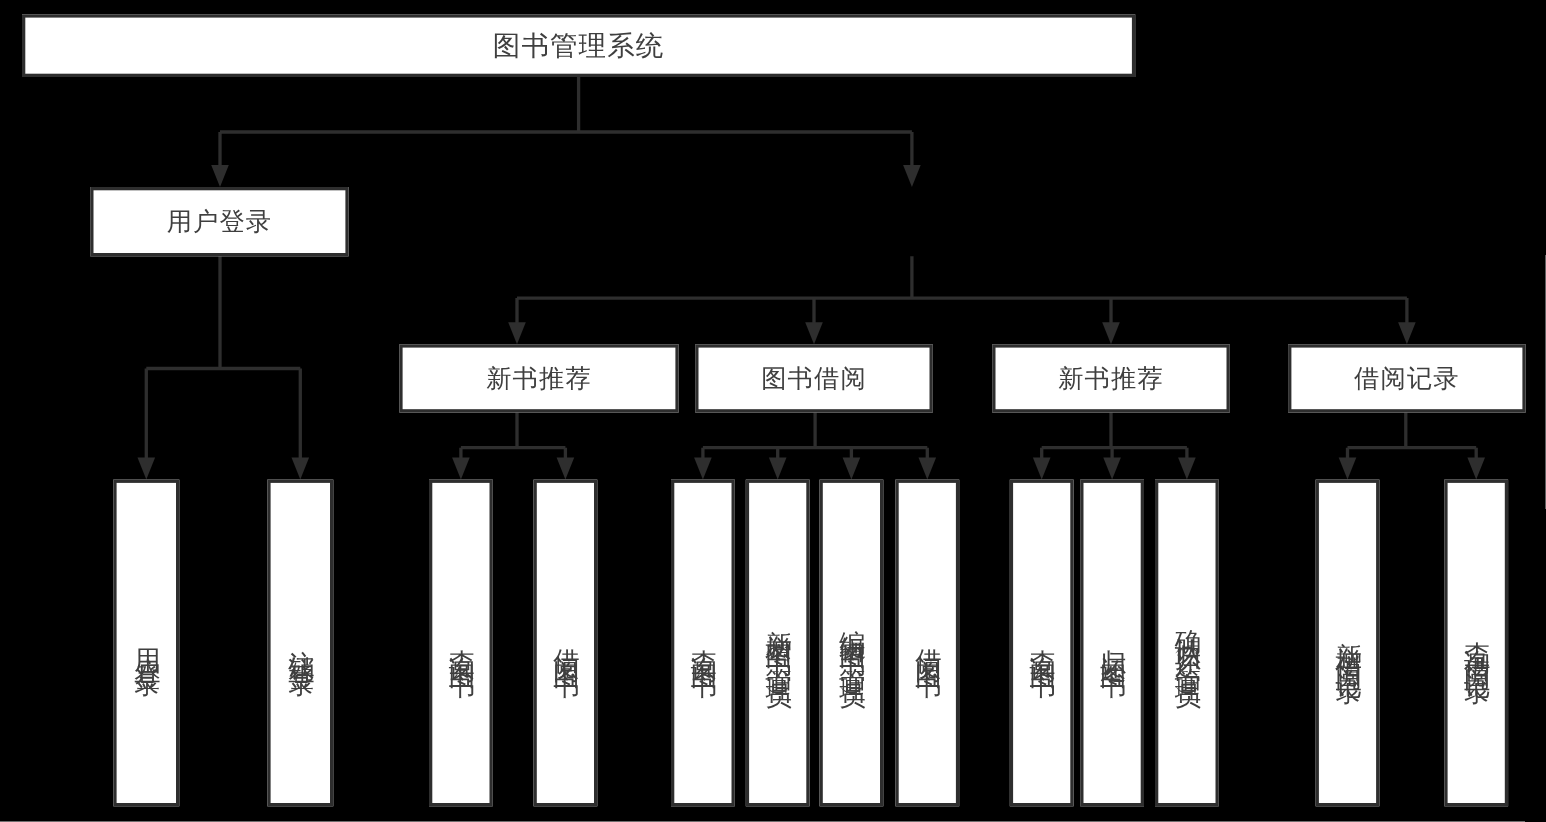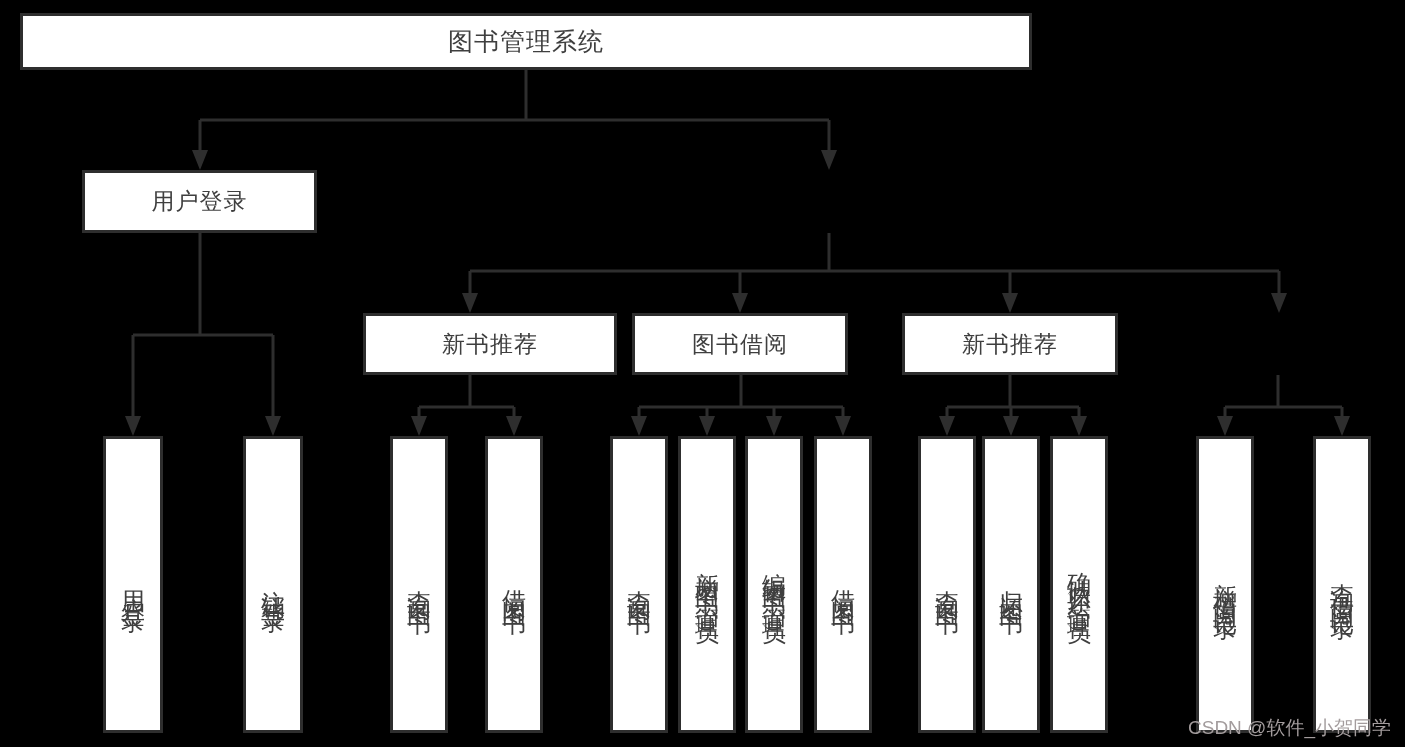--- a/index.html
+++ b/index.html
@@ -120,30 +120,30 @@
     </g>
   </svg>
 
   <div class="node root" style="left:20px; top:13px; width:1012px; height:57px;">图书管理系统</div>
 
   <div class="node hbox" style="left:82px; top:170px; width:235px; height:63px;">用户登录</div>
 
   <div class="node hbox" style="left:363px; top:313px; width:254px; height:62px;">新书推荐</div>
   <div class="node hbox" style="left:632px; top:313px; width:216px; height:62px;">图书借阅</div>
   <div class="node hbox" style="left:902px; top:313px; width:216px; height:62px;">新书推荐</div>
+  <div class="node hbox" style="left:1171px; top:313px; width:216px; height:62px;">借阅记录</div>
 
   <div class="node vbox" style="left:103px;  width:60px;">用户登录</div>
   <div class="node vbox" style="left:243px;  width:60px;">注销登录</div>
   <div class="node vbox" style="left:390px;">查询图书</div>
   <div class="node vbox" style="left:485px;">借阅图书</div>
   <div class="node vbox" style="left:610px;">查询图书</div>
   <div class="node vbox" style="left:678px;">新增图书（管理员）</div>
   <div class="node vbox" style="left:745px;">编辑图书（管理员）</div>
   <div class="node vbox" style="left:814px;">借阅图书</div>
   <div class="node vbox" style="left:918px;">查询图书</div>
   <div class="node vbox" style="left:982px;">归还图书</div>
   <div class="node vbox" style="left:1050px;">确认归还（管理员）</div>
   <div class="node vbox" style="left:1196px;">新增借阅记录</div>
   <div class="node vbox" style="left:1313px;">查询借阅记录</div>
 
-  <div class="watermark">CSDN @软件_小贺同学</div>
 
 </div>
 
 </body></html>

